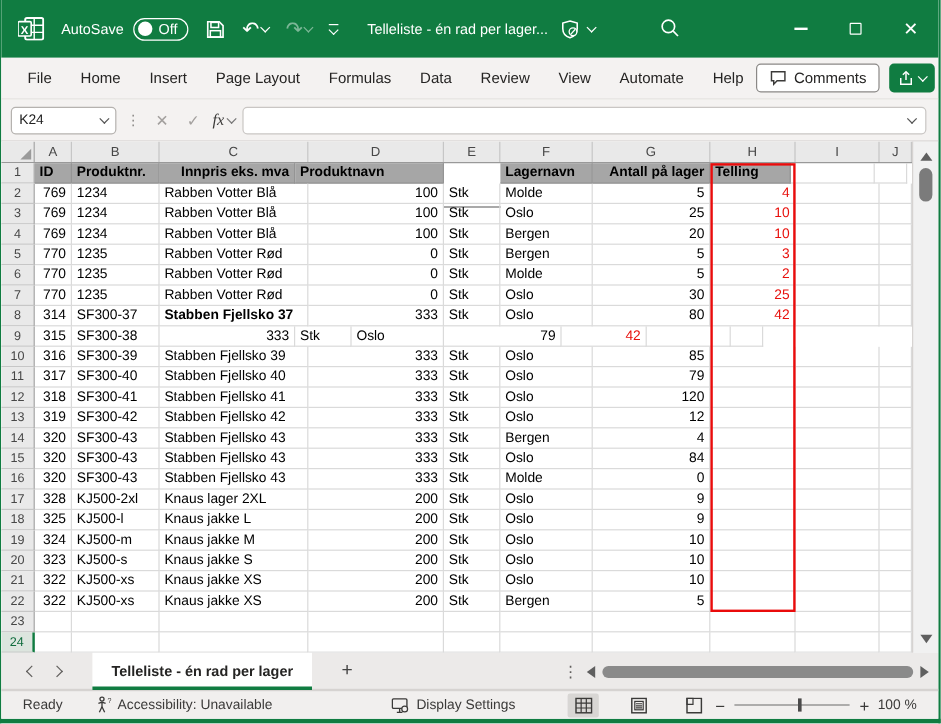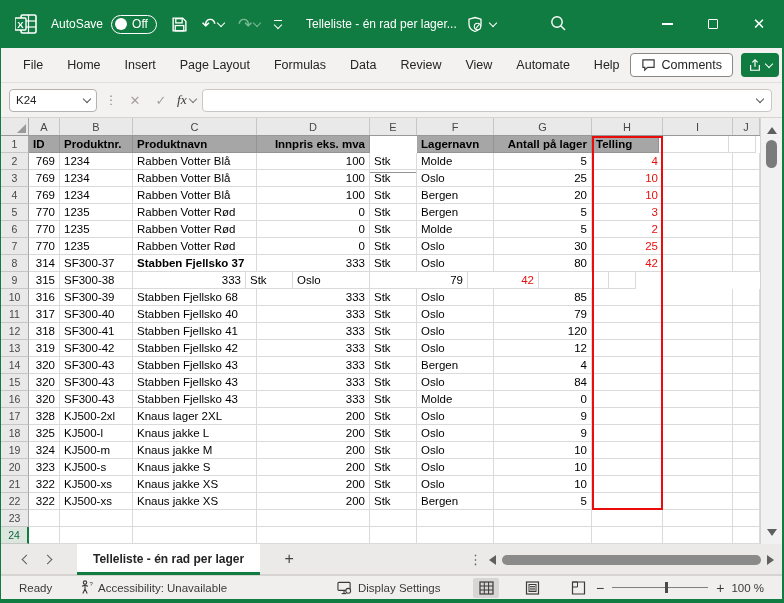--- a/index.html
+++ b/index.html
@@ -107,21 +107,21 @@
   .addsheet { width:30px; text-align:center; font-size:16px; color:#444; cursor:pointer; margin-left:14px; }
   .smenu { position:absolute; left:468px; color:#605E5C; font-size:13px; cursor:pointer; }
   .hsb { position:absolute; left:488px; right:8px; top:0; height:31px; display:flex; align-items:center; gap:4px; }
   .hsb-thumb { height:10px; background:#8A8A8A; border-radius:5px; flex:1; margin:0 2px; cursor:grab; }
 
   
   .statusbar { height:24px; background:#F1EFEE; border-top:1px solid #D6D3D1; display:flex;
                align-items:center; font-size:11.5px; color:#3b3a39; flex-shrink:0; position:relative; }
   .sb-ready { padding-left:18px; width:78px; }
   .sb-acc { display:flex; align-items:center; gap:5px; }
-  .sb-disp { position:absolute; left:336px; display:flex; align-items:center; gap:6px; cursor:pointer; }
+  .sb-disp { position:absolute; left:325px; display:flex; align-items:center; gap:6px; cursor:pointer; }
   .views { position:absolute; left:472px; display:flex; gap:20px; align-items:center; }
   .viewbtn { width:26px; height:20px; display:flex; align-items:center; justify-content:center;
              cursor:pointer; border-radius:2px; color:#3b3a39; }
   .viewbtn.active { background:#D8D6D4; }
   .zoomer { position:absolute; left:595px; display:flex; align-items:center; gap:8px; }
   .zsign { font-size:14px; color:#3b3a39; cursor:pointer; line-height:1; }
   .ztrack { width:96px; height:1px; background:#808080; position:relative; cursor:pointer; }
   .zthumb { position:absolute; left:55%; top:-5px; width:3px; height:11px; background:#4a4a4a; }
   .zlevel { position:absolute; right:18px; }
 </style>
@@ -266,22 +266,22 @@
           <div class="chcell" style="width: 77px;">F</div>
           <div class="chcell" style="width: 98px;">G</div>
           <div class="chcell" style="width: 71px;">H</div>
           <div class="chcell" style="width: 70px;">I</div>
           <div class="chcell" style="width: 27px;">J</div>
         </div>
         <div class="xrow">
           <div class="rowhdr">1</div>
           <div class="cell hd l" style="width: 31px;">ID</div>
           <div class="cell hd l" style="width: 73px;">Produktnr.</div>
+          <div class="cell hd r" style="width: 113px;">Innpris eks. mva</div>
           <div class="cell hd l" style="width: 124px;">Produktnavn</div>
-          <div class="cell hd r" style="width: 113px;">Innpris eks. mva</div>
           <div class="cell hd l" style="width: 47px; margin-top: 36px;">Enhet</div>
           <div class="cell hd l" style="width: 77px;">Lagernavn</div>
           <div class="cell hd r" style="width: 98px;">Antall på lager</div>
           <div class="cell hd l" style="width: 67px;">Telling</div>
           <div class="cell" style="width: 70px;"></div>
           <div class="cell" style="width: 27px;"></div>
         </div>
         <div class="xrow">
           <div class="rowhdr">2</div>
           <div class="cell r" style="width: 31px;">769</div>
@@ -382,21 +382,21 @@
           <div class="cell l" style="width: 77px;">Oslo</div>
           <div class="cell r" style="width: 98px;">79</div>
           <div class="cell r red" style="width: 71px;">42</div>
           <div class="cell" style="width: 70px;"></div>
           <div class="cell" style="width: 27px;"></div>
         </div>
         <div class="xrow">
           <div class="rowhdr">10</div>
           <div class="cell r" style="width: 31px;">316</div>
           <div class="cell l" style="width: 73px;">SF300-39</div>
-          <div class="cell l" style="width: 124px;">Stabben Fjellsko 68</div>
+          <div class="cell l" style="width: 124px;">Stabben Fjellsko 39</div>
           <div class="cell r" style="width: 113px;">333</div>
           <div class="cell l" style="width: 47px;">Stk</div>
           <div class="cell l" style="width: 77px;">Oslo</div>
           <div class="cell r" style="width: 98px;">85</div>
           <div class="cell r red" style="width: 71px;"></div>
           <div class="cell" style="width: 70px;"></div>
           <div class="cell" style="width: 27px;"></div>
         </div>
         <div class="xrow">
           <div class="rowhdr">11</div>

